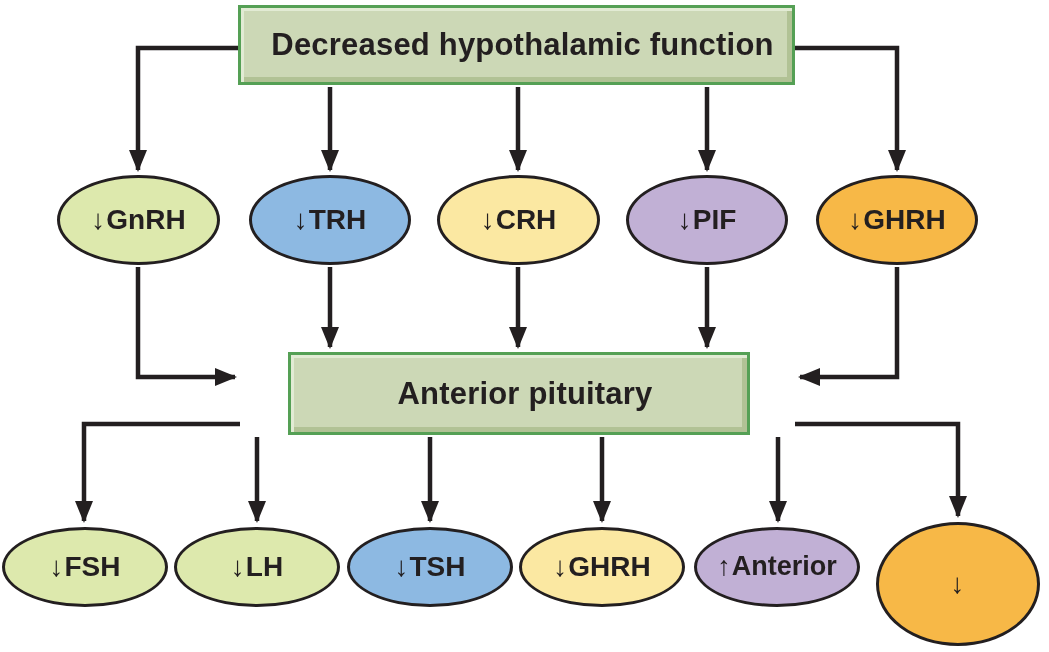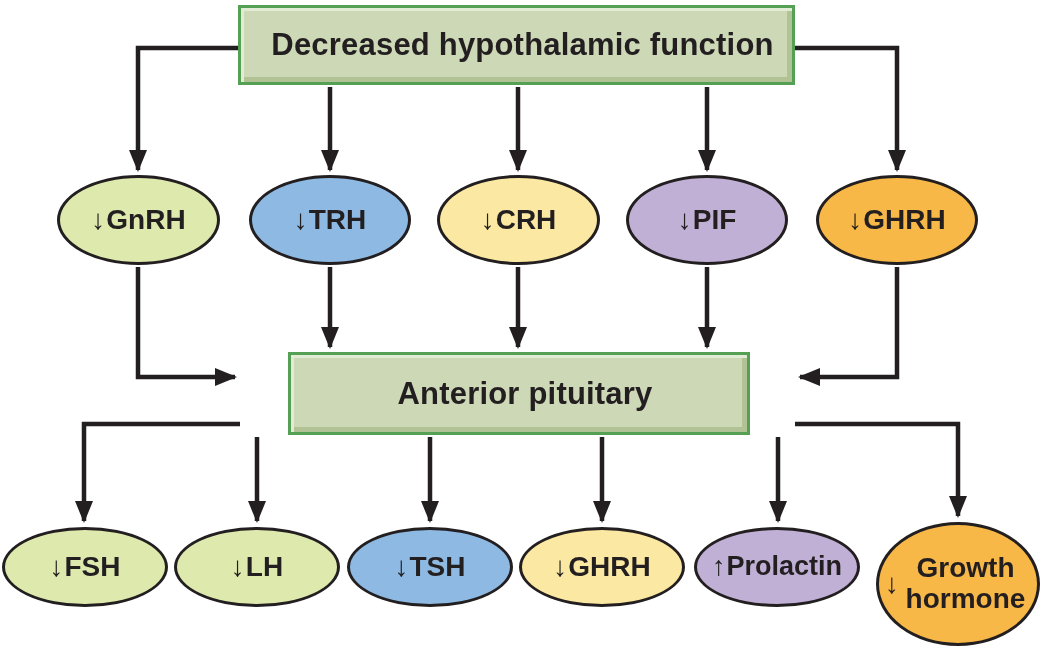--- a/index.html
+++ b/index.html
@@ -122,20 +122,19 @@
   <div class="ellipse" id="ell-tsh" style="background: rgb(141, 185, 226);">
     <span class="glyph">↓</span>
       <span>TSH</span>
   </div>
   <div class="ellipse" id="ell-acth" style="background: rgb(251, 232, 162);">
     <span class="glyph">↓</span>
       <span>GHRH</span>
   </div>
   <div class="ellipse" id="ell-prolactin" style="background: rgb(193, 176, 213);">
     <span class="glyph">↑</span>
-      <span>Prolactin</span>
+      <span>Anterior</span>
   </div>
   <div class="ellipse" id="ell-gh" style="background: rgb(247, 184, 71);">
     <span class="glyph">↓</span>
-      <span>Growth hormone</span>
   </div>
 
 </div>
 
 </body></html>

